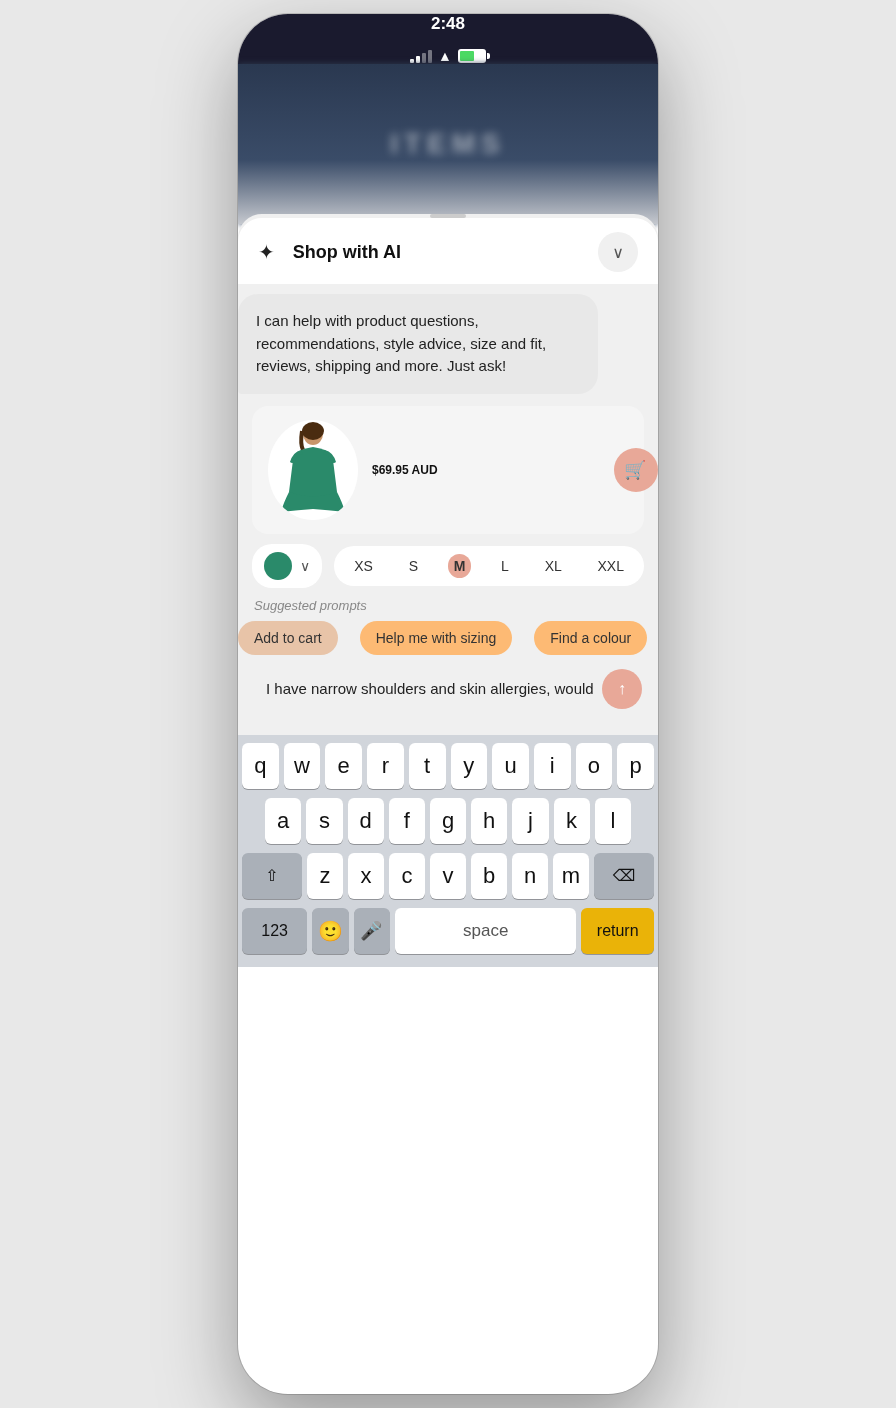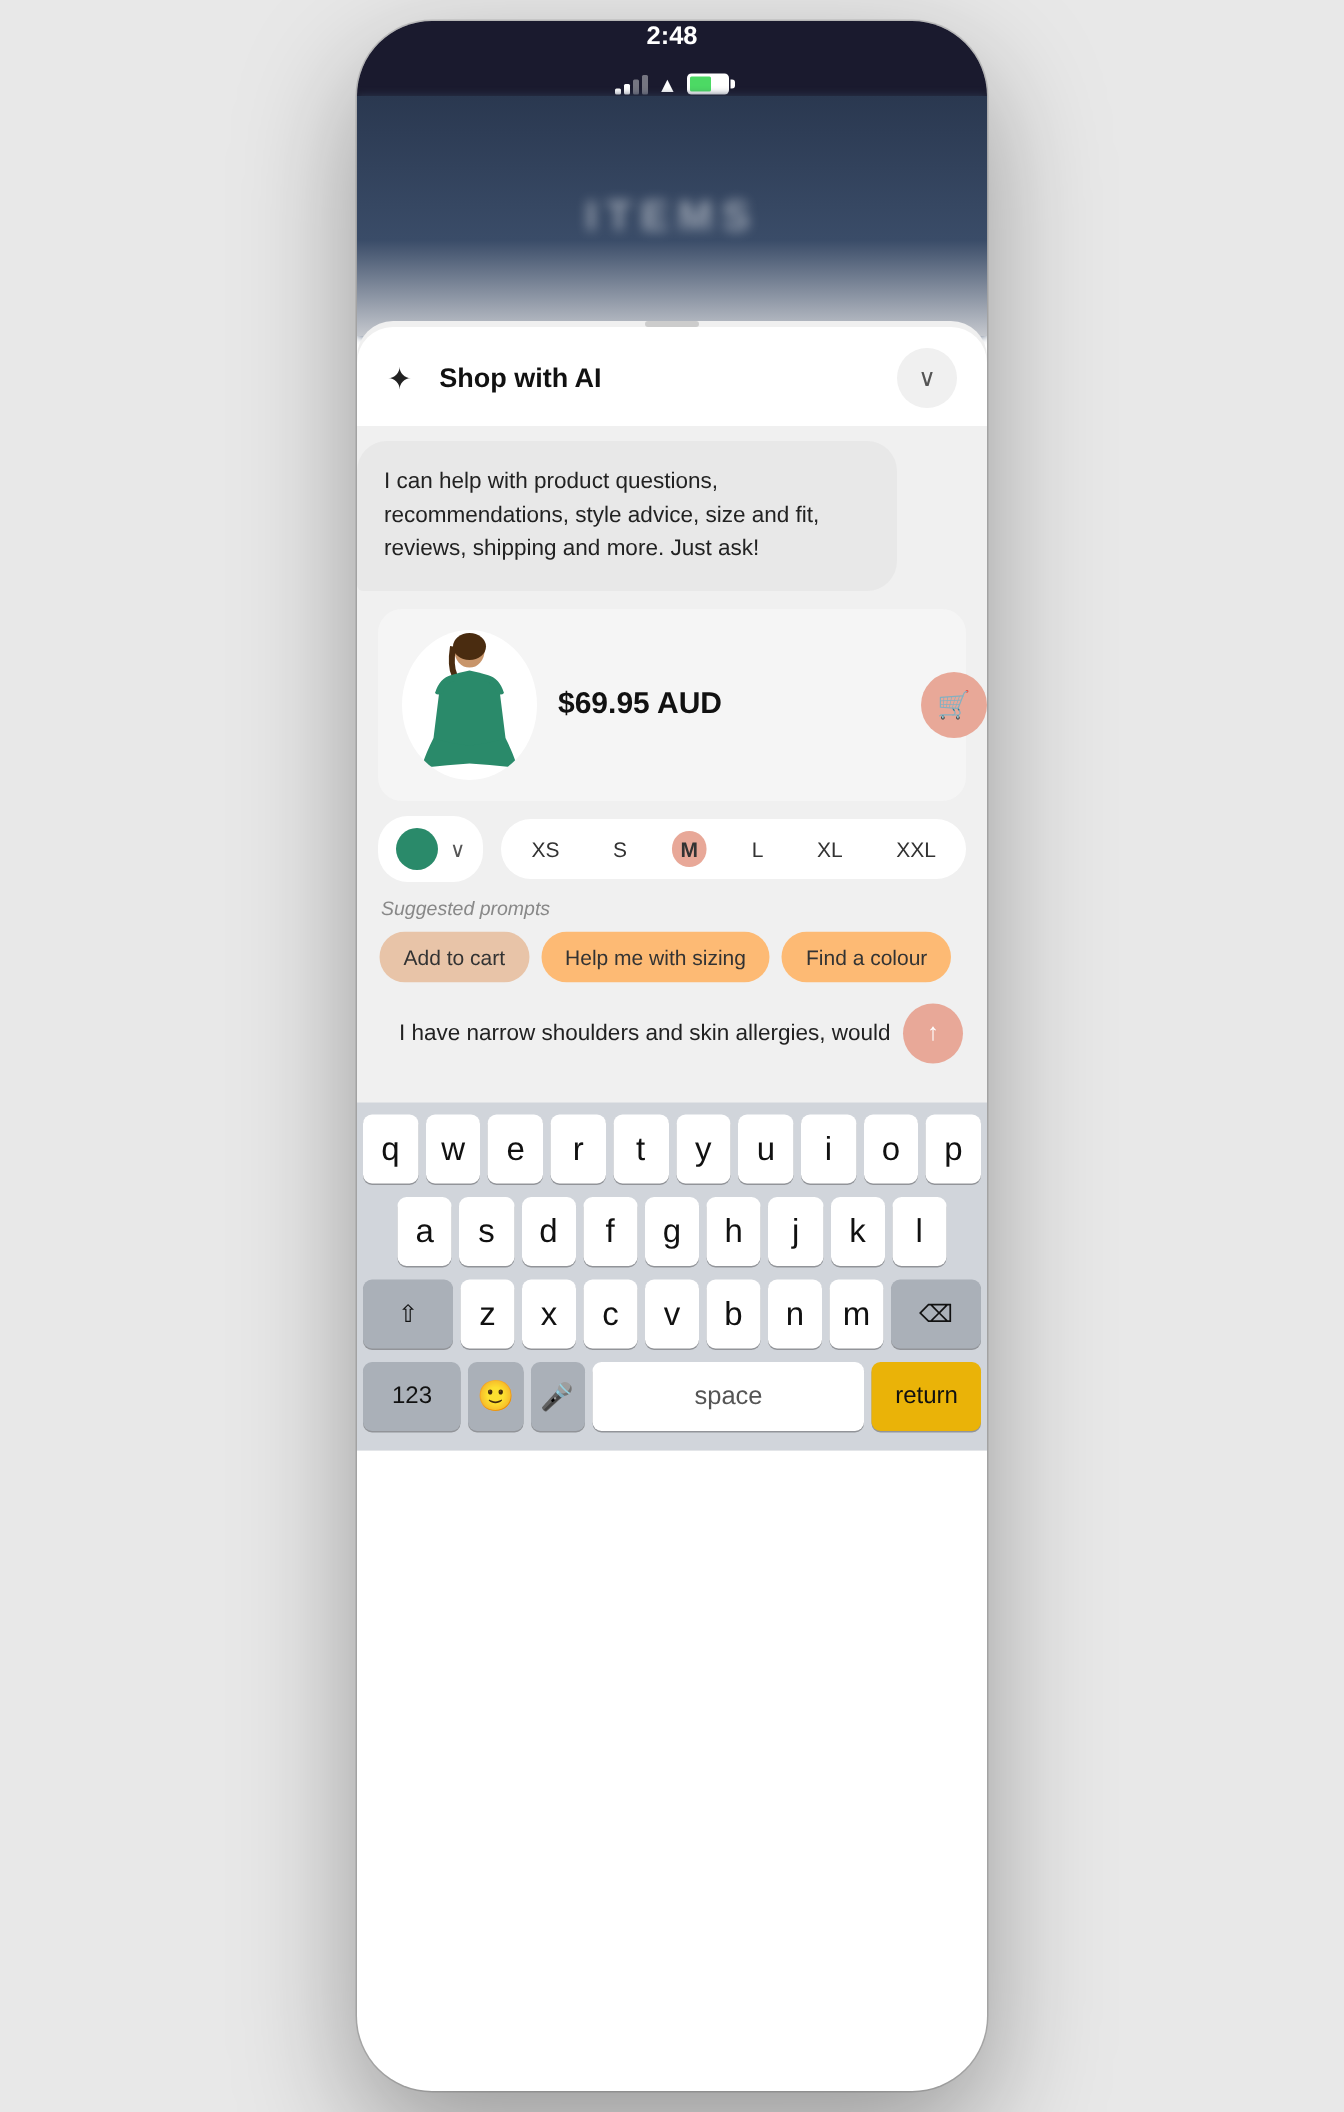--- a/index.html
+++ b/index.html
@@ -185,21 +185,21 @@
       border-radius: 50%;
       overflow: hidden;
       flex-shrink: 0;
       display: flex;
       align-items: center;
       justify-content: center;
     }
     
     .product-info { flex: 1; }
     .product-name { font-size: 16px; font-weight: 600; color: #111; line-height: 1.3; margin-bottom: 6px; }
-    .product-price { font-size: 20px; font-weight: 700; color: #111; }
+    .product-price { font-size: 12px; font-weight: 700; color: #111; }
 
     .cart-btn {
       position: absolute;
       right: -14px;
       top: 50%;
       transform: translateY(-50%);
       width: 44px;
       height: 44px;
       background: #e8a898;
       border-radius: 50%;
@@ -258,22 +258,22 @@
 
     
     .suggested-label {
       font-size: 13px;
       color: #888;
       font-style: italic;
       margin: 8px 16px 8px;
     }
     .prompt-chips {
       display: flex;
-      gap: 8px;
-      padding: 0 15px;
+      gap: 22px;
+      padding: 0 0;
       flex-wrap: nowrap;
       overflow-x: auto;
       margin-bottom: 10px;
     }
     .prompt-chip {
       border-radius: 20px;
       padding: 9px 16px;
       font-size: 14px;
       font-weight: 500;
       white-space: nowrap;

